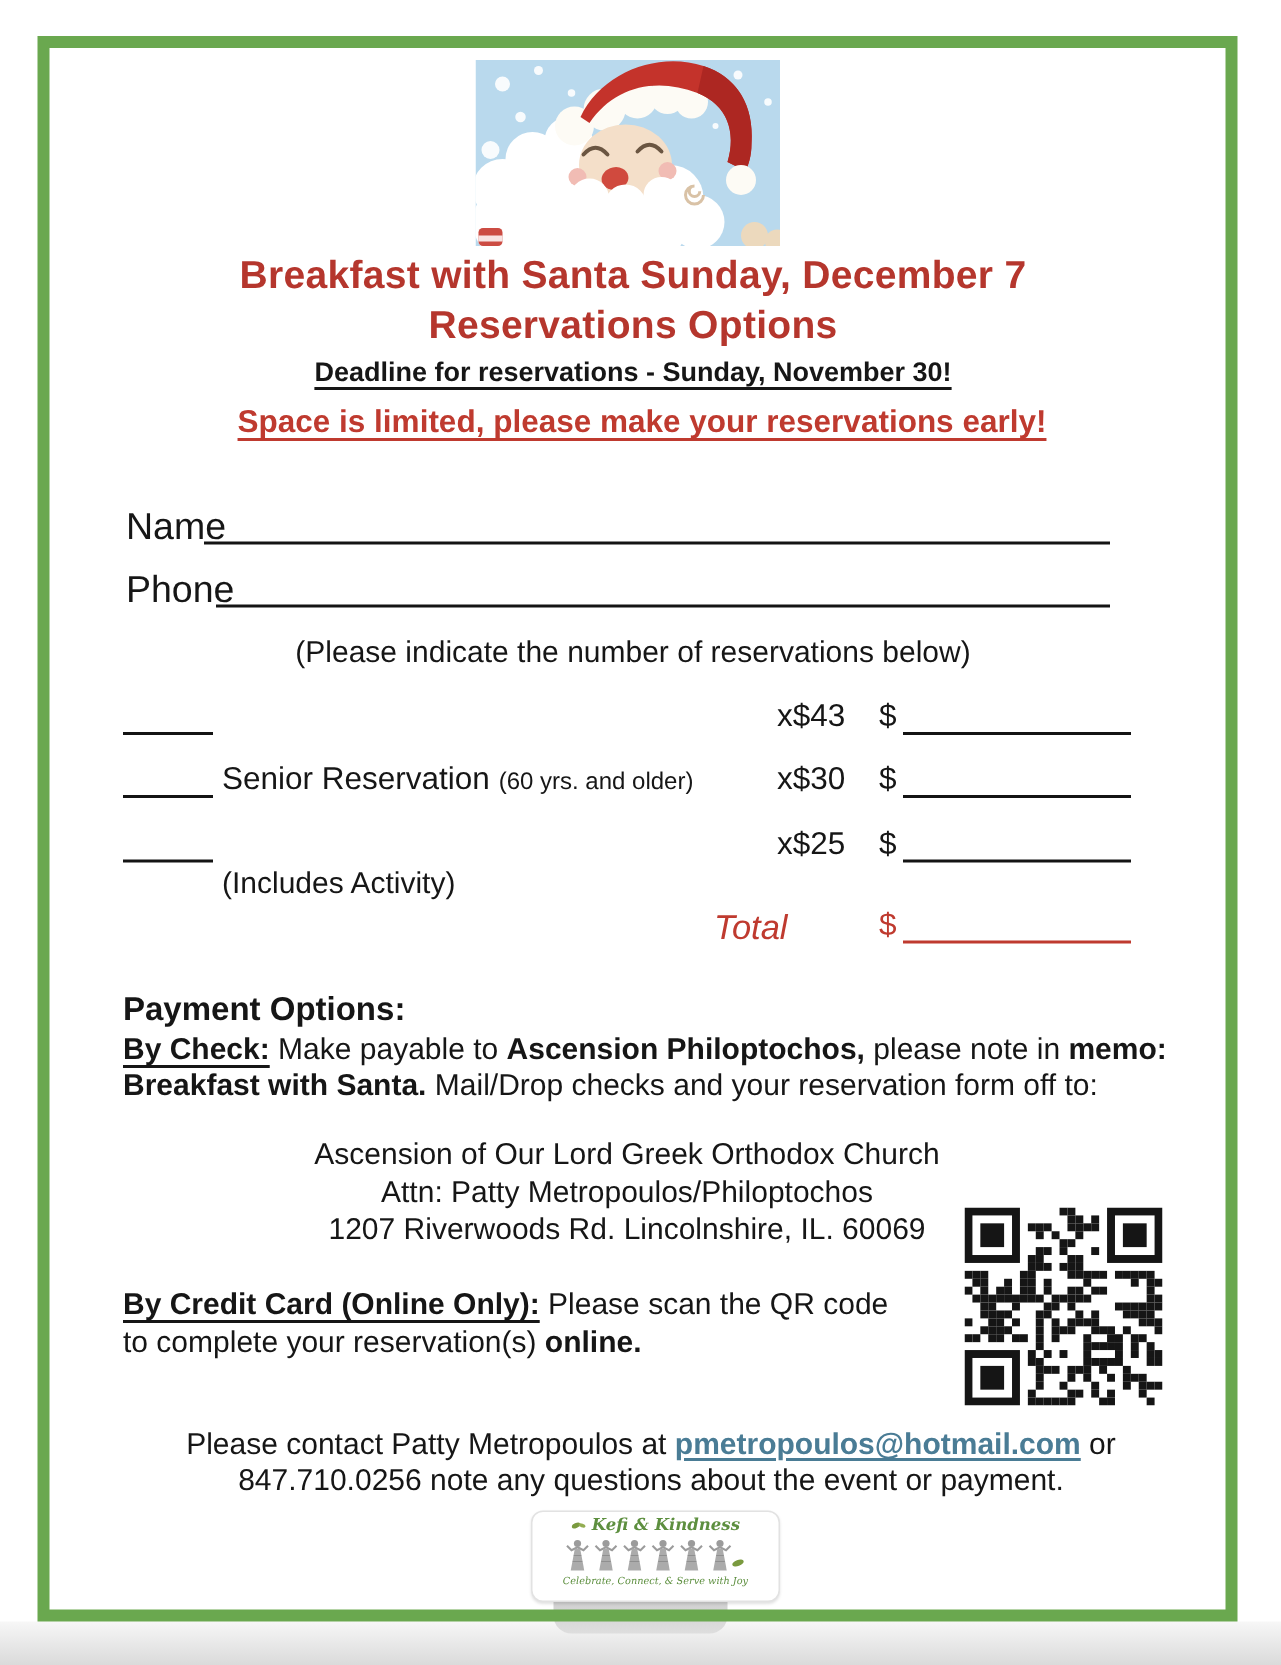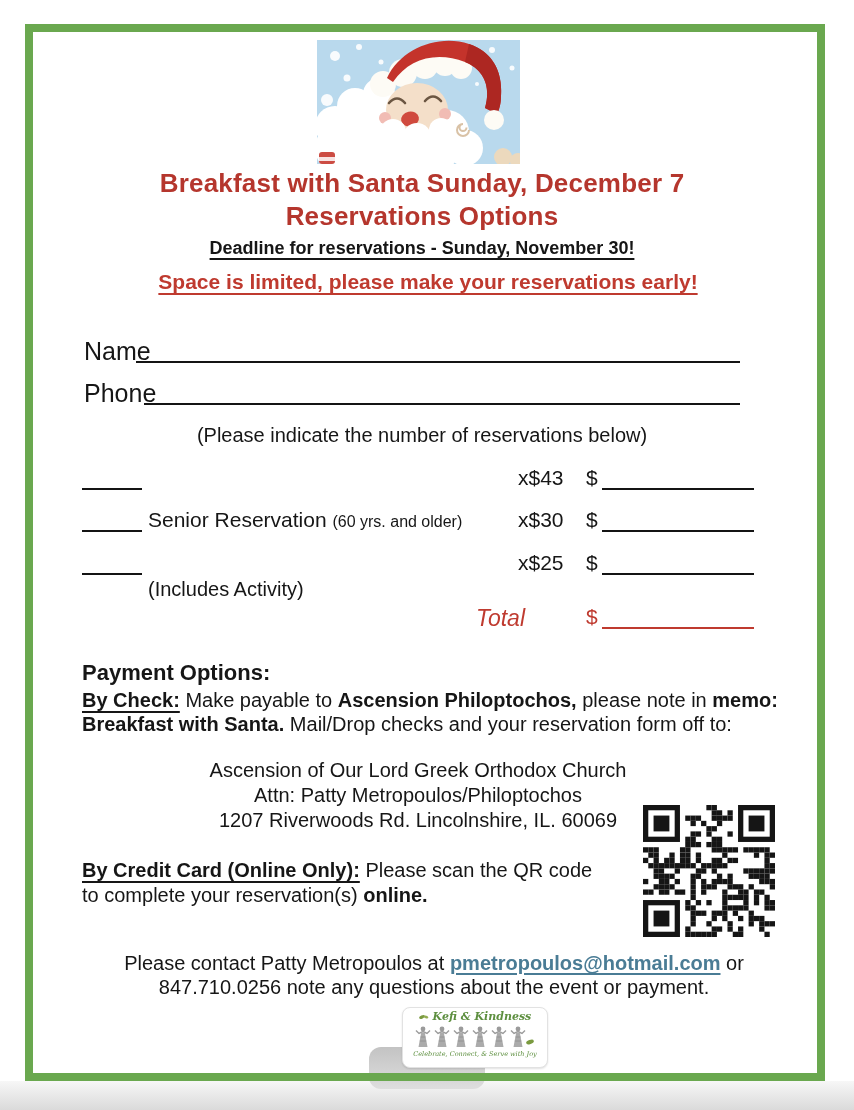--- a/index.html
+++ b/index.html
@@ -56,23 +56,23 @@
     text-decoration-thickness:2px; text-underline-offset:3px; cursor:pointer; }
   .contact { font-size:20px;padding-left:24px; }
 
   
   .qr { left:643px; top:805px; width:132px; height:132px; background:#fff; z-index:2; }
   .qr svg { display:block; }
 
   
   .logo-shadow { left:369px; top:1047px; width:116px; height:42px; border-radius:12px;
     background:linear-gradient(#c3c3c3,#dedede); z-index:1; }
-  .logo-card { left:354px; top:1007px; width:146px; height:61px; background:#fff;
+  .logo-card { left:354px; top:1007px; width:166px; height:61px; background:#fff;
     border:1px solid #e2e2e2; border-radius:8px; z-index:2; text-align:center;
-    padding-top:3px; box-shadow:0 1px 2px rgba(0,0,0,.12);margin-left:48px; }
+    padding-top:3px; box-shadow:0 1px 2px rgba(0,0,0,.12); }
   .logo-title { font-family:"DejaVu Serif", serif; font-style:italic; font-weight:bold;
     font-size:11px; color:var(--logo-green,#5d8f3f); line-height:12px; }
   .logo-title .sprig { vertical-align:middle; }
   .logo-dancers { display:block; margin:1px auto 0; }
   .logo-tagline { font-family:"DejaVu Serif", serif; font-style:italic; font-size:6.5px;
     color:var(--logo-green,#5d8f3f); line-height:8px; }
 </style>
 </head>
 <body>
 

